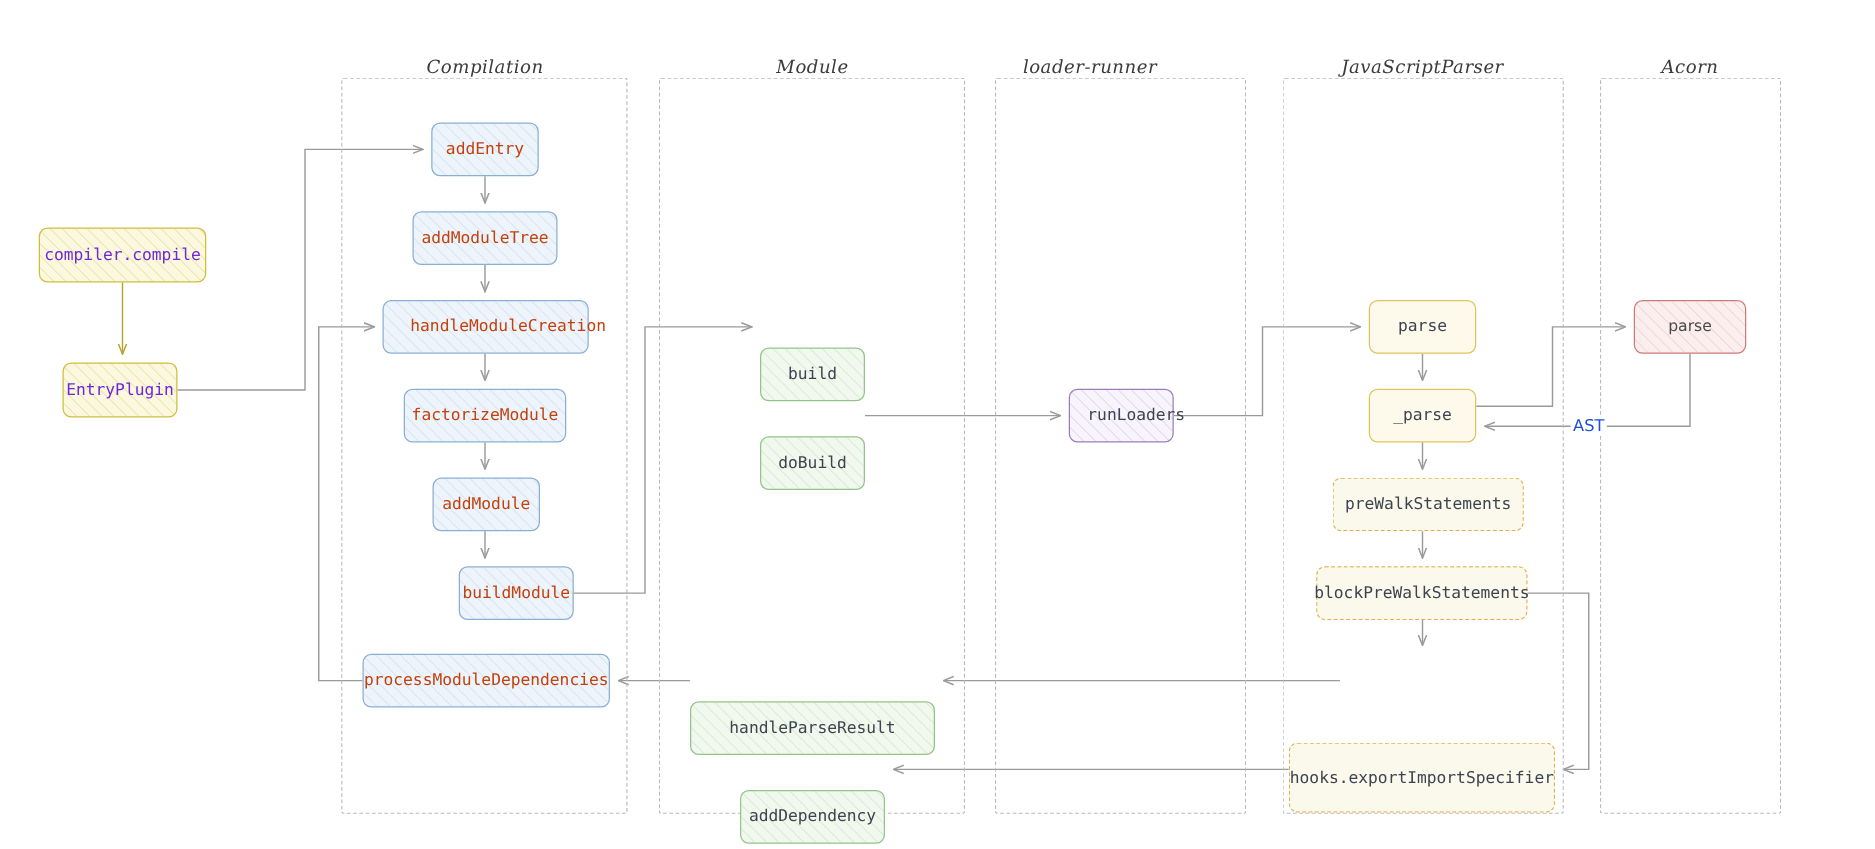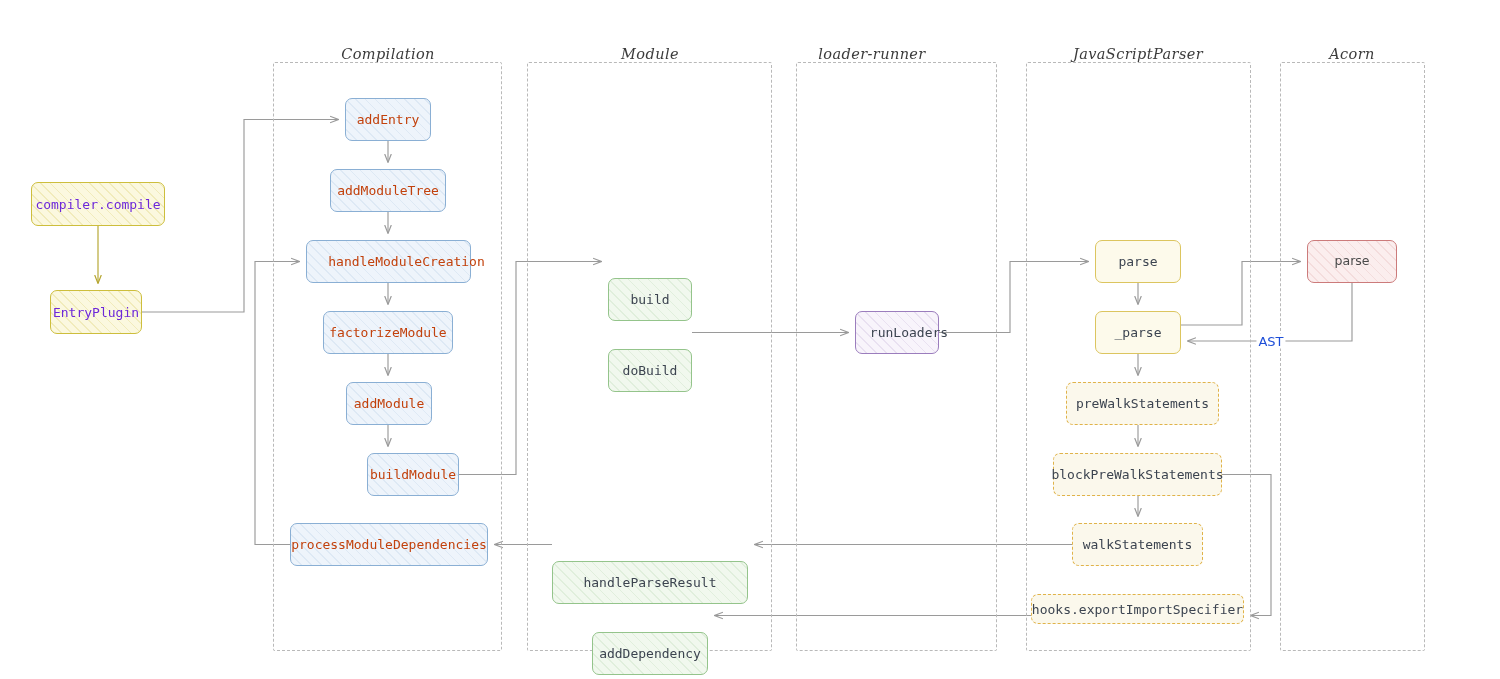--- a/index.html
+++ b/index.html
@@ -221,24 +221,21 @@
   </div>
   <div class="node n-cream" style="left:1095px;top:311px;width:86px;height:43px;">
     <span class="lbl">_parse</span>
   </div>
   <div class="node n-dashed" style="left:1066px;top:382px;width:153px;height:43px;justify-content:center;">
     <span class="lbl">preWalkStatements</span>
   </div>
   <div class="node n-dashed" style="left:1053px;top:453px;width:169px;height:43px;">
     <span class="lbl">blockPreWalkStatements</span>
   </div>
-  <div class="node n-dashed" style="left:1072px;top:523px;width:131px;height:43px;">
-    <span class="lbl">walkStatements</span>
-  </div>
-  <div class="node n-dashed" style="left:1031px;top:594px;width:213px;height:30px;">
+  <div class="node n-dashed" style="left:1031px;top:594px;width:213px;height:56px;">
     <span class="lbl">hooks.exportImportSpecifier</span>
   </div>
 
   <div class="node n-red hatch" style="left:1307px;top:240px;width:90px;height:43px;">
     <span class="lbl">parse</span>
   </div>
 
   <div class="edge-label" style="left:1271px;top:341px;">AST</div>
 
 </div>

